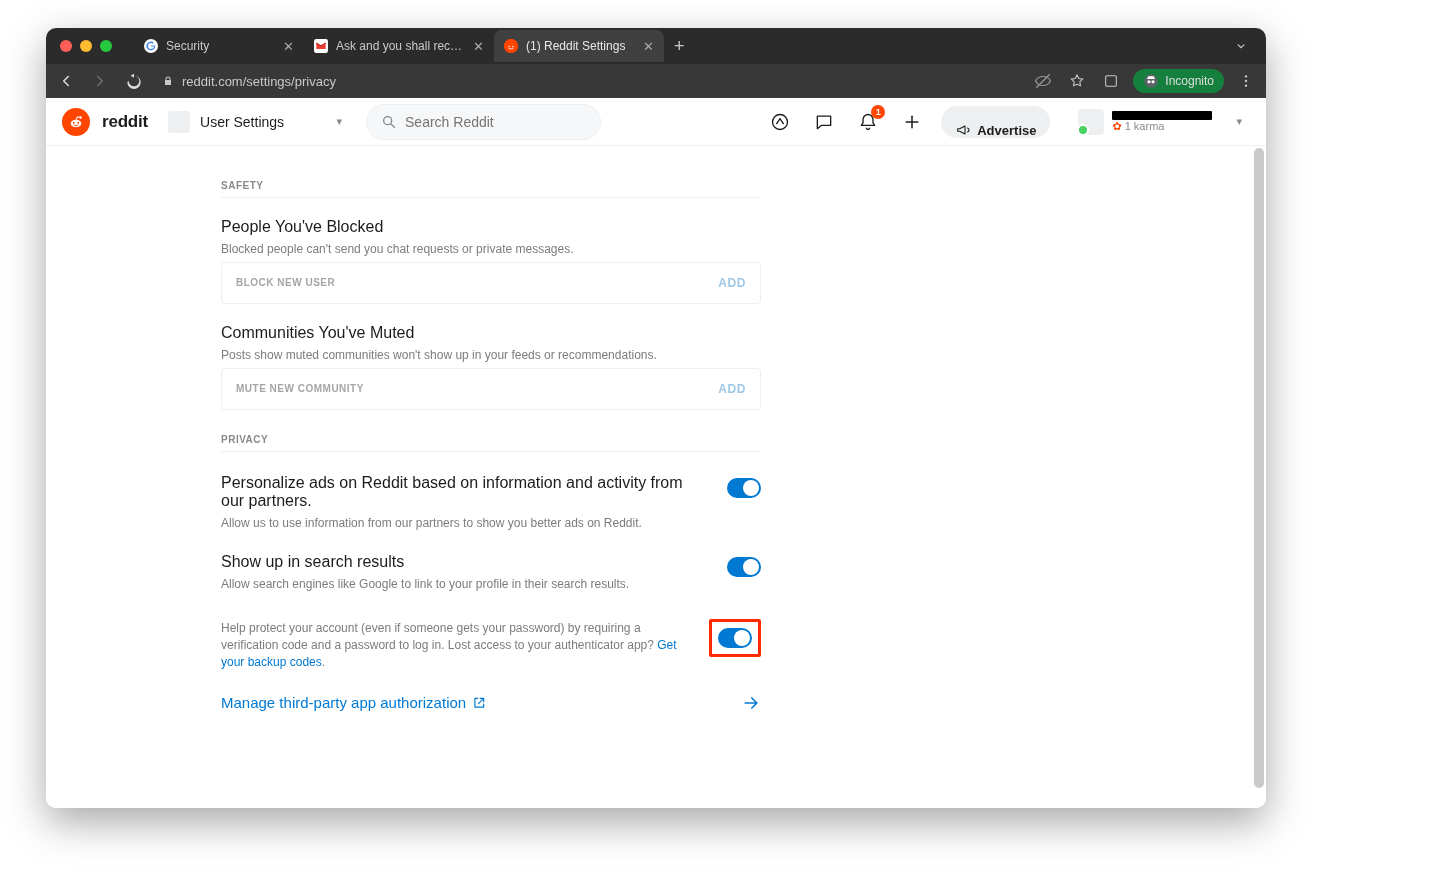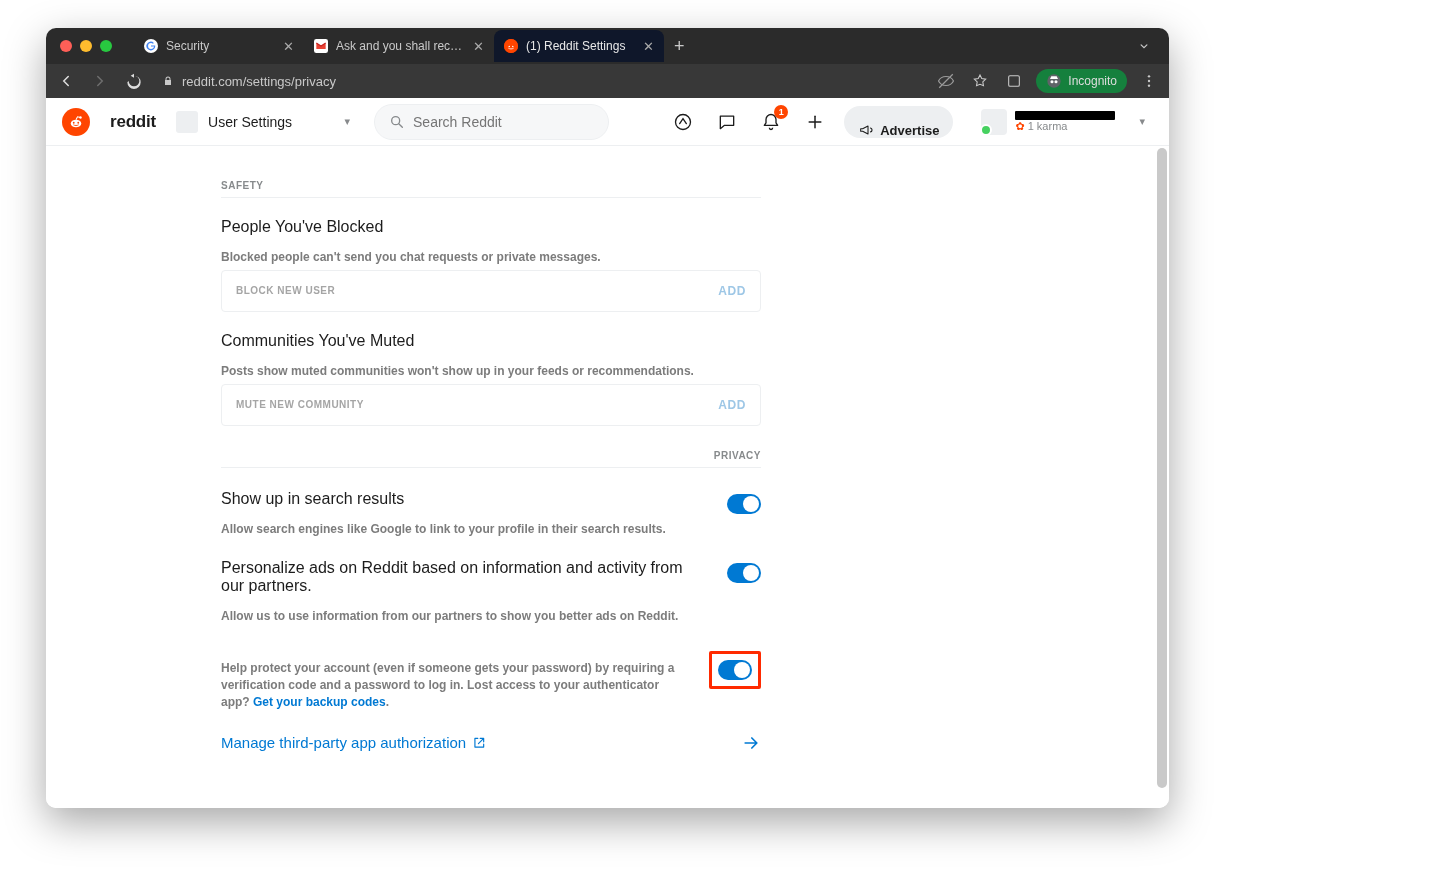--- a/index.html
+++ b/index.html
@@ -8,21 +8,21 @@
     background: #fff;
     width: 1430px;
     height: 886px;
     position: relative;
     overflow: hidden;
   }
   
   .browser-window {
     position: absolute;
     top: 28px; left: 46px;
-    width: 1123px; height: 780px;
+    width: 1220px; height: 780px;
     background: #ffffff;
     border-radius: 10px;
     box-shadow: 0 14px 40px rgba(0,0,0,0.35);
     overflow: hidden;
     display:flex; flex-direction:column;
   }
   .titlebar {
     height: 36px;
     background: #2b2b2b;
     display:flex; align-items:center;
@@ -32,21 +32,21 @@
   .traffic { display:flex; gap:8px; margin-right:14px; padding-left:4px;}
   .tl { width:12px; height:12px; border-radius:50%; }
   .tl.red{background:#ff5f57;} .tl.yel{background:#febc2e;} .tl.grn{background:#28c840;}
   .tabs { display:flex; align-items:center; height:100%; }
   .tab {
     display:flex; align-items:center; gap:8px;
     height:32px; padding:0 10px; min-width:170px; max-width:190px;
     color:#c9c9c9; font-size:12px; border-radius:8px 8px 0 0;
     cursor:pointer; position:relative;
   }
-  .tab.active { background:#0f172a; color:#e8e8e8;}
+  .tab.active { background:#404040; color:#e8e8e8;}
   .tab .favicon { width:14px; height:14px; border-radius:50%; flex:none;}
   .tab .lbl { white-space:nowrap; overflow:hidden; text-overflow:ellipsis; flex:1;}
   .tab .close { color:#aaa; font-size:13px; flex:none;}
   .newtab { color:#c9c9c9; font-size:18px; padding:0 10px; cursor:pointer;}
   .titlebar .right-caret { margin-left:auto; color:#c9c9c9; padding-right:8px;}
   .addrbar {
     height:34px; background:#383838; display:flex; align-items:center;
     padding:0 8px; gap:10px;
   }
   .iconbtn { width:24px; height:24px; display:flex; align-items:center; justify-content:center; color:#c9c9c9; cursor:pointer; border-radius:4px;}
@@ -61,21 +61,21 @@
     display:flex; align-items:center; gap:6px;
     background:#15803d; color:#ddd; font-size:12px;
     padding:4px 10px; border-radius:14px;
   }
   
   .page { flex:1; background:#fff; position:relative; overflow:hidden;}
   .reddit-header {
     height:48px; border-bottom:1px solid #edeff1;
     display:flex; align-items:center; padding:0 16px; gap:14px;
   }
-  .logo { display:flex; align-items:center; gap:20px;}
+  .logo { display:flex; align-items:center; gap:12px;}
   .logo-mark{width:28px;height:28px;border-radius:50%;background:#ff4500;display:flex;align-items:center;justify-content:center;}
   .logo-text{font-weight:600;color:#1c1c1c;font-size:17px;letter-spacing:-0.2px;}
   .selector {
     display:flex; align-items:center; gap:10px;
     height:34px; padding:0 10px 0 6px; border-radius:4px;
     font-size:14px; color:#1c1c1c; cursor:pointer; min-width:190px;
     justify-content:flex-start;
   }
   .selector .avatar-sq{width:22px;height:22px;background:#edeff1;border-radius:3px;}
   .selector .caret{margin-left:auto;color:#878a8c;font-size:11px;}
@@ -114,21 +114,21 @@
   .settings {
     width:540px; margin-left:175px; padding-top:10px; padding-bottom:40px;
   }
   .section-label{
     font-size:10px; font-weight:700; letter-spacing:0.5px; color:#878a8c;
     text-transform:uppercase; border-bottom:1px solid #edeff1;
     padding-bottom:6px; margin-top:24px;
   }
   .block{margin-top:20px;}
   .blk-title{font-size:16px;font-weight:500;color:#1c1c1c;}
-  .blk-desc{font-size:12px;color:#7c7c7c;margin-top:13px;line-height:1.4;font-weight:bold;}
+  .blk-desc{font-size:12px;color:#7c7c7c;margin-top:5px;line-height:1.4;}
   .blk-desc a{color:#0079d3;text-decoration:none;}
   .inputrow{
     margin-top:4px; border:1px solid #edeff1; border-radius:4px;
     height:42px; display:flex; align-items:center; padding:0 14px;
   }
   .inputrow .ph{font-size:10px;font-weight:700;letter-spacing:0.5px;color:#a5a5a5;text-transform:uppercase;flex:1;}
   .inputrow .addbtn{font-size:12px;font-weight:700;letter-spacing:0.6px;color:#9ec7e6;cursor:pointer;}
   .togglerow{
     display:flex; align-items:flex-start; gap:18px; margin-top:22px;
   }
@@ -367,34 +367,34 @@
 
         <div class="block">
           <div class="blk-title">Communities You've Muted</div>
           <div class="blk-desc">Posts show muted communities won't show up in your feeds or recommendations.</div>
           <div class="inputrow">
             <span class="ph">MUTE NEW COMMUNITY</span>
             <span class="addbtn">ADD</span>
           </div>
         </div>
 
-        <div class="section-label" style="text-align:right;">PRIVACY</div>
+        <div class="section-label" style="">PRIVACY</div>
+
+        <div class="togglerow">
+          <div class="txt">
+            <div class="blk-title">Personalize ads on Reddit based on information and activity from our partners.</div>
+            <div class="blk-desc">Allow us to use information from our partners to show you better ads on Reddit.</div>
+          </div>
+          <div class="toggle"></div>
+        </div>
 
         <div class="togglerow">
           <div class="txt">
             <div class="blk-title">Show up in search results</div>
             <div class="blk-desc">Allow search engines like Google to link to your profile in their search results.</div>
-          </div>
-          <div class="toggle"></div>
-        </div>
-
-        <div class="togglerow">
-          <div class="txt">
-            <div class="blk-title">Personalize ads on Reddit based on information and activity from our partners.</div>
-            <div class="blk-desc">Allow us to use information from our partners to show you better ads on Reddit.</div>
           </div>
           <div class="toggle"></div>
         </div>
 
 
         <div class="togglerow">
           <div class="txt">
             <div class="blk-desc">
               <span>Help protect your account (even if someone gets your password) by requiring a verification code and a password to log in. Lost access to your authenticator app? </span><a href="#">Get your backup codes</a>.
             </div>

